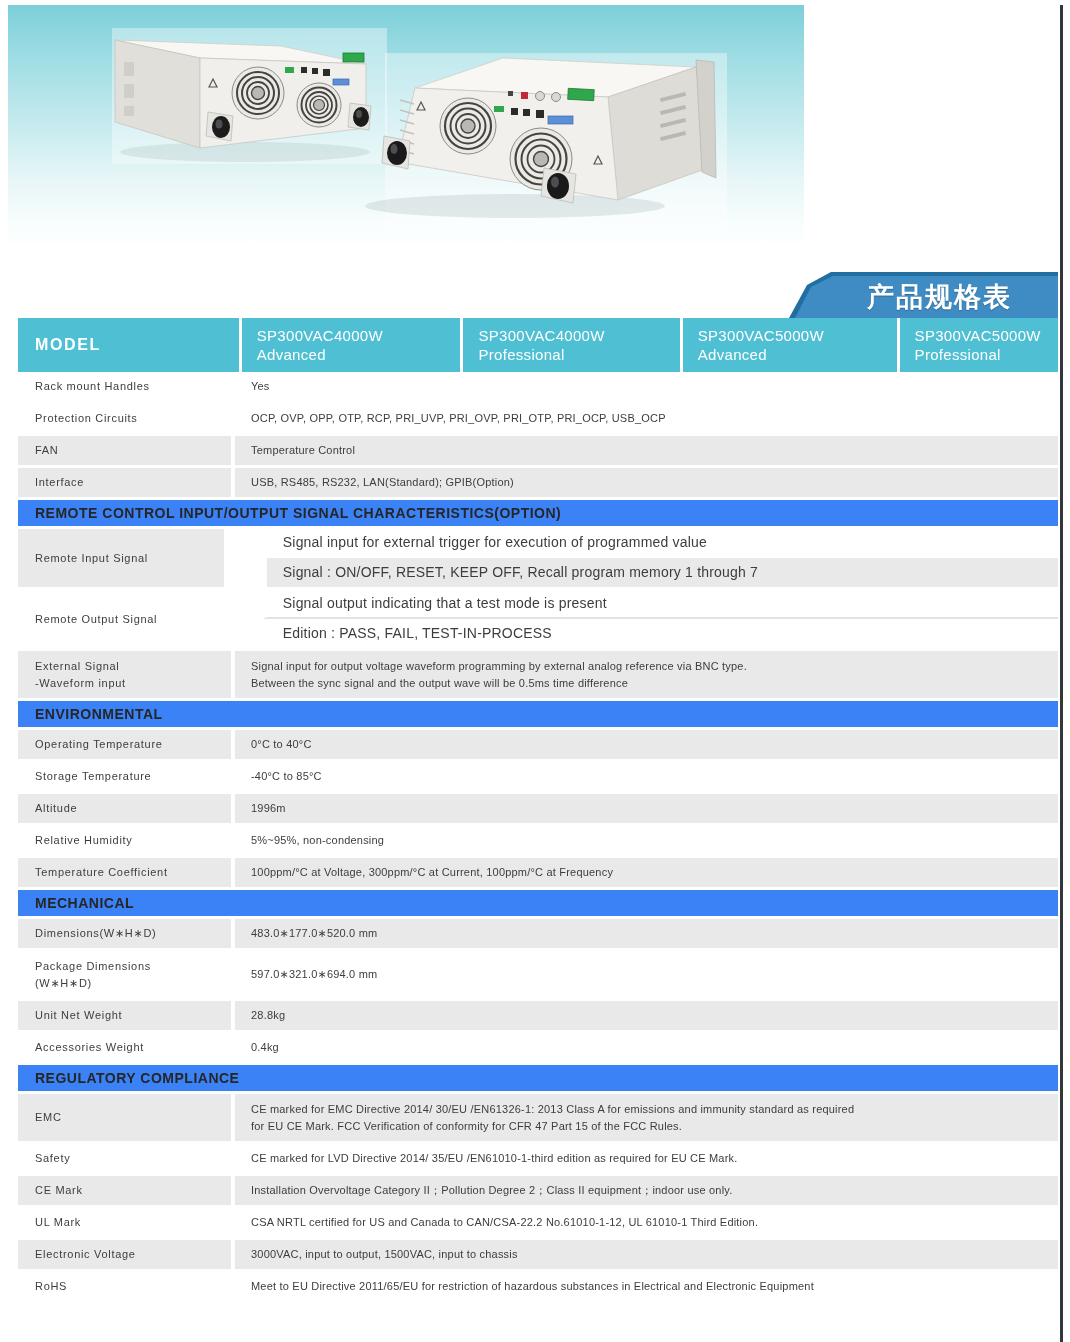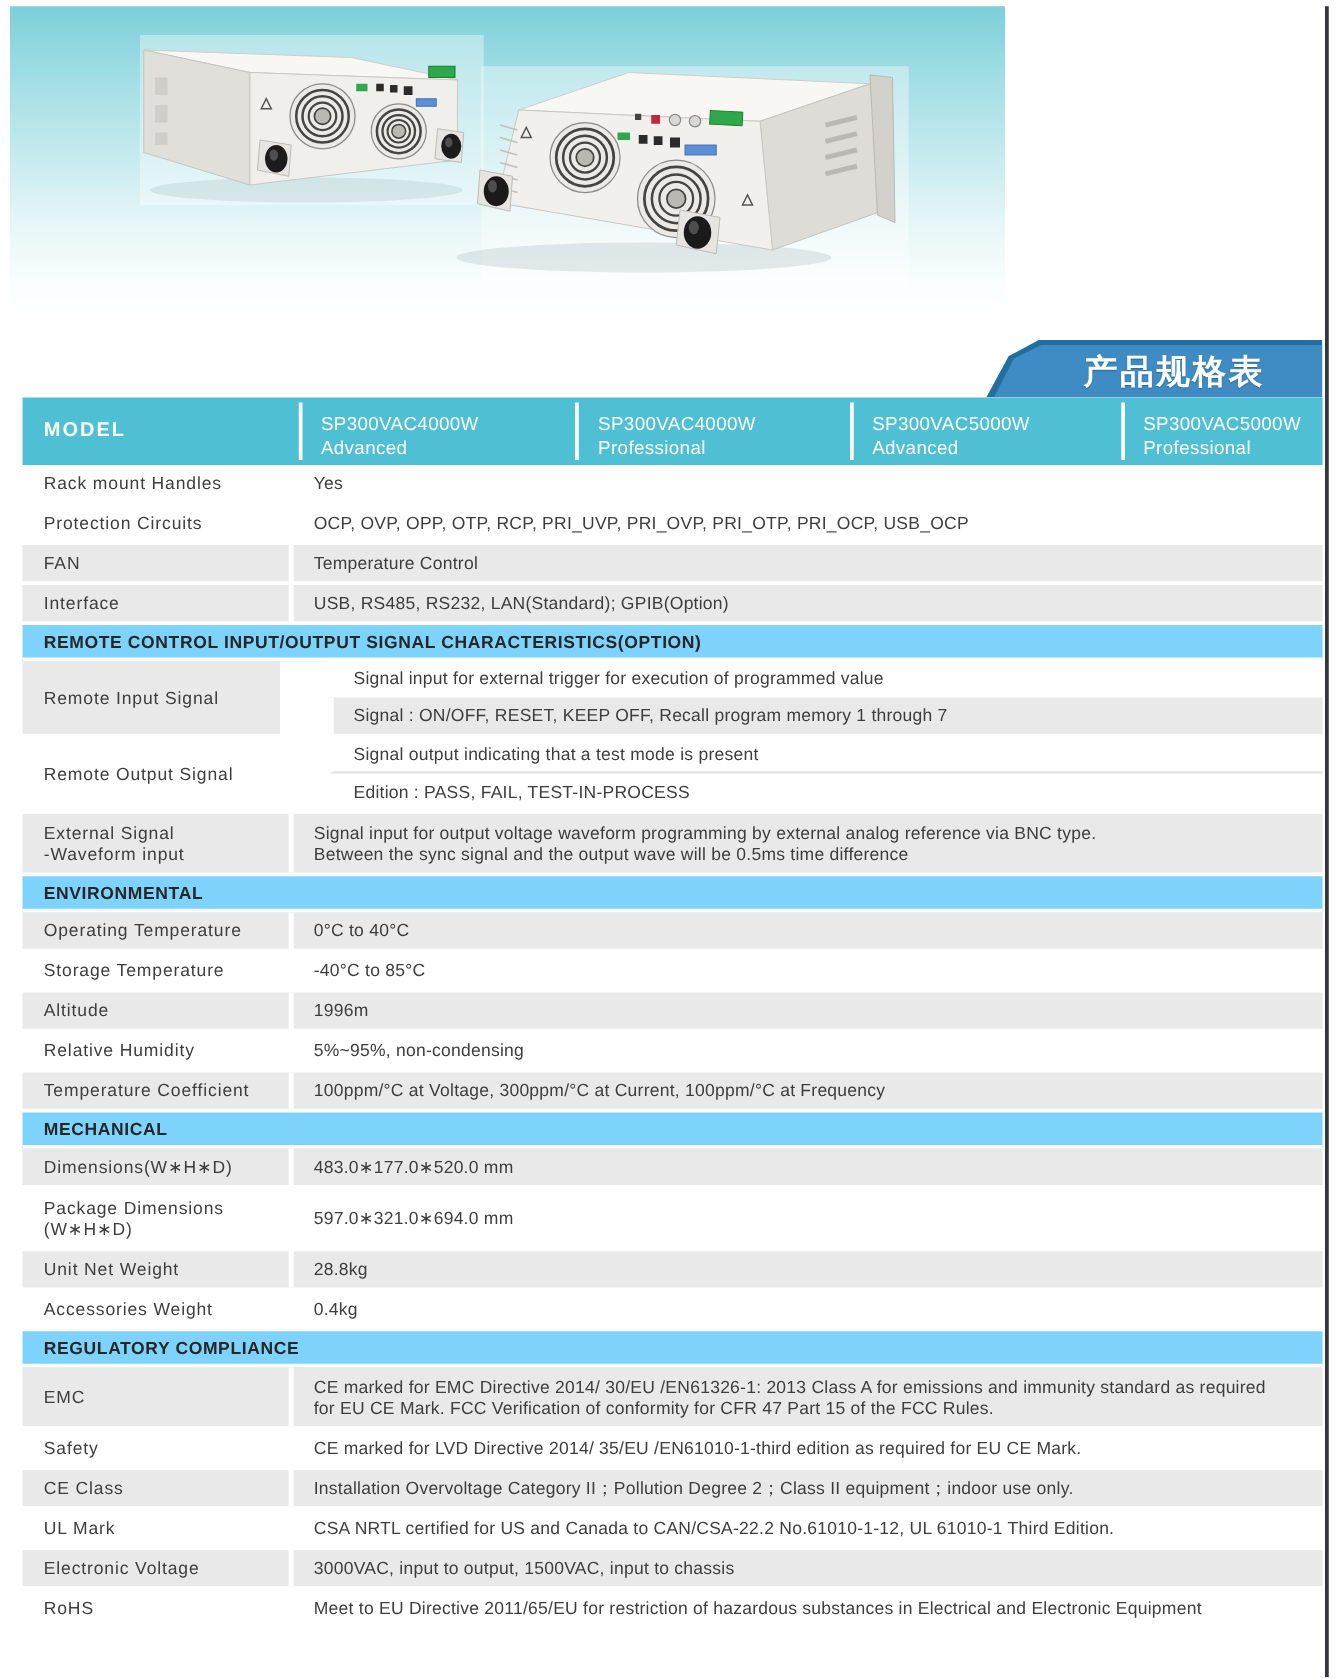--- a/index.html
+++ b/index.html
@@ -20,41 +20,41 @@
         clip-path:polygon(0 100%,18px 28%,42px 0,100% 0,100% 100%);}
   .banner-main{position:absolute;left:795px;top:276px;width:263px;height:42px;background:#3e8cc3;
         -webkit-clip-path:polygon(0 100%,16px 26%,38px 0,100% 0,100% 100%);
         clip-path:polygon(0 100%,16px 26%,38px 0,100% 0,100% 100%);
         display:flex;align-items:center;justify-content:center;}
   .banner-main span{color:#ffffff;font-size:27px;font-weight:bold;letter-spacing:2px;padding-left:26px;
         text-shadow:0 1px 1px rgba(0,0,0,0.25);}
 
   
   .spec-table{position:absolute;left:18px;top:318px;width:1040px;}
-  .thead{display:flex;background:#4fc0d4;height:54px;align-items:center;}
+  .thead{display:flex;background:#4fc0d4;height:54px;}
   .th-label{width:213px;box-sizing:border-box;display:flex;align-items:center;
         padding-left:17px;color:#fff;font-size:16px;font-weight:bold;letter-spacing:1.6px;}
   .th-col{box-sizing:border-box;border-left:3px solid #fff;color:#fff;
         padding:8px 0 0 15px;font-size:15px;line-height:19px;letter-spacing:.3px;margin-left:44px;}
   .th-col:nth-child(2){width:214px;}
   .th-col:nth-child(3){width:211px;}
   .th-col:nth-child(4){width:208px;}
   .th-col:nth-child(5){width:194px;}
 
   .row{display:flex;border-bottom:3px solid #ffffff;}
   .row .cell{box-sizing:border-box;display:flex;align-items:center;
-        font-size:14px;line-height:17px;white-space:pre-line;}
+        font-size:11px;line-height:17px;white-space:pre-line;}
   .row .lbl{width:213px;padding:4px 8px 4px 17px;letter-spacing:.7px;min-height:29px;}
   .row .val{width:827px;border-left:4px solid #ffffff;padding:4px 10px 4px 16px;
         letter-spacing:.2px;min-height:29px;}
   .row.tall .lbl,.row.tall .val{min-height:47px;}
   .bg-gray{background:#e9e9e9;}
   .bg-white{background:#ffffff;}
 
-  .row.section{background:#7dd3fc;align-items:flex-end;}
+  .row.section{background:#3b82f6;align-items:flex-end;}
   .section-title{box-sizing:border-box;display:flex;align-items:center;min-height:26px;
         padding:4px 8px 4px 17px;font-size:14px;font-weight:bold;letter-spacing:.5px;color:#262626;}
 
   .group-subs{width:827px;display:flex;flex-direction:column;margin-left:39px;}
   .group-subs .sub{box-sizing:border-box;display:flex;align-items:center;min-height:29px;flex:1;
         border-left:4px solid #ffffff;padding:4px 10px 4px 16px;
         font-size:14px;line-height:17px;letter-spacing:.2px;white-space:pre-line;}
 
   
   .page-edge{position:absolute;left:1060px;top:5px;width:3px;height:1337px;background:#35353c;}
@@ -296,21 +296,21 @@
       <div class="row tall">
         <div class="cell lbl bg-gray">EMC</div>
         <div class="cell val bg-gray">CE marked for EMC Directive 2014/ 30/EU /EN61326-1: 2013 Class A for emissions and immunity standard as required
 for EU CE Mark. FCC Verification of conformity for CFR 47 Part 15 of the FCC Rules.</div>
       </div>
       <div class="row">
         <div class="cell lbl bg-white">Safety</div>
         <div class="cell val bg-white">CE marked for LVD Directive 2014/ 35/EU /EN61010-1-third edition as required for EU CE Mark.</div>
       </div>
       <div class="row">
-        <div class="cell lbl bg-gray">CE Class</div>
+        <div class="cell lbl bg-gray">CE Mark</div>
         <div class="cell val bg-gray">Installation Overvoltage Category II；Pollution Degree 2；Class II equipment；indoor use only.</div>
       </div>
       <div class="row">
         <div class="cell lbl bg-white">UL Mark</div>
         <div class="cell val bg-white">CSA NRTL certified for US and Canada to CAN/CSA-22.2 No.61010-1-12, UL 61010-1 Third Edition.</div>
       </div>
       <div class="row">
         <div class="cell lbl bg-gray">Electronic Voltage</div>
         <div class="cell val bg-gray">3000VAC, input to output, 1500VAC, input to chassis</div>
       </div>

